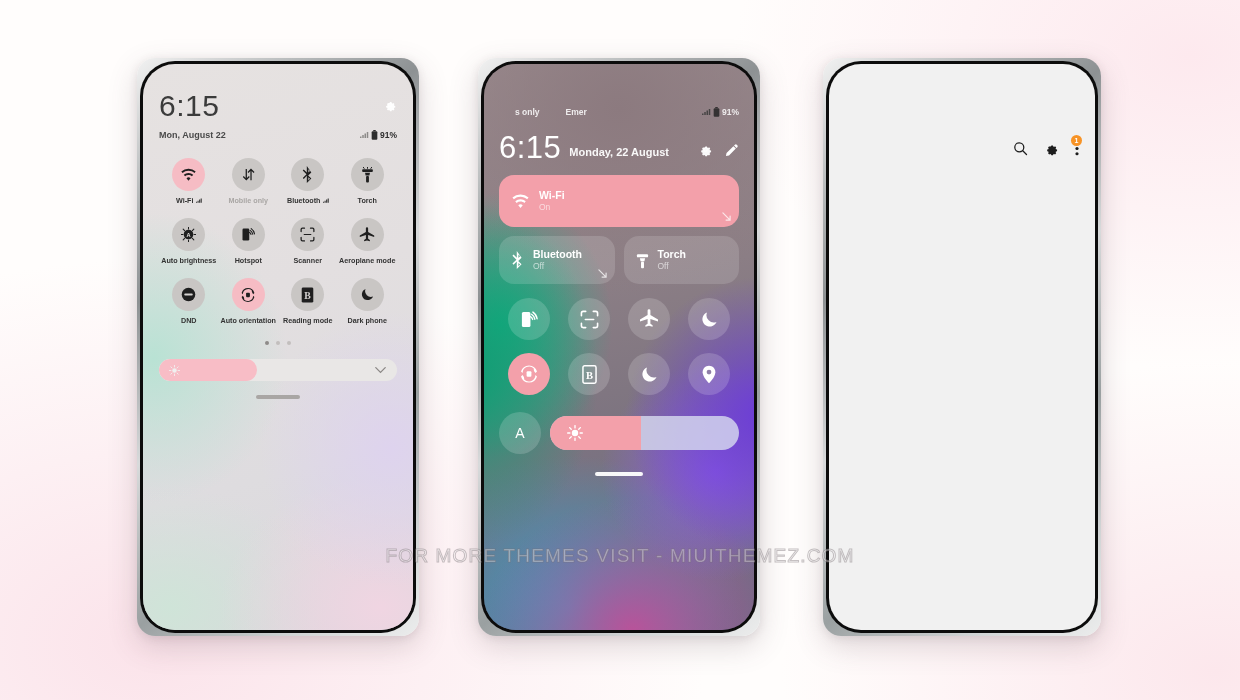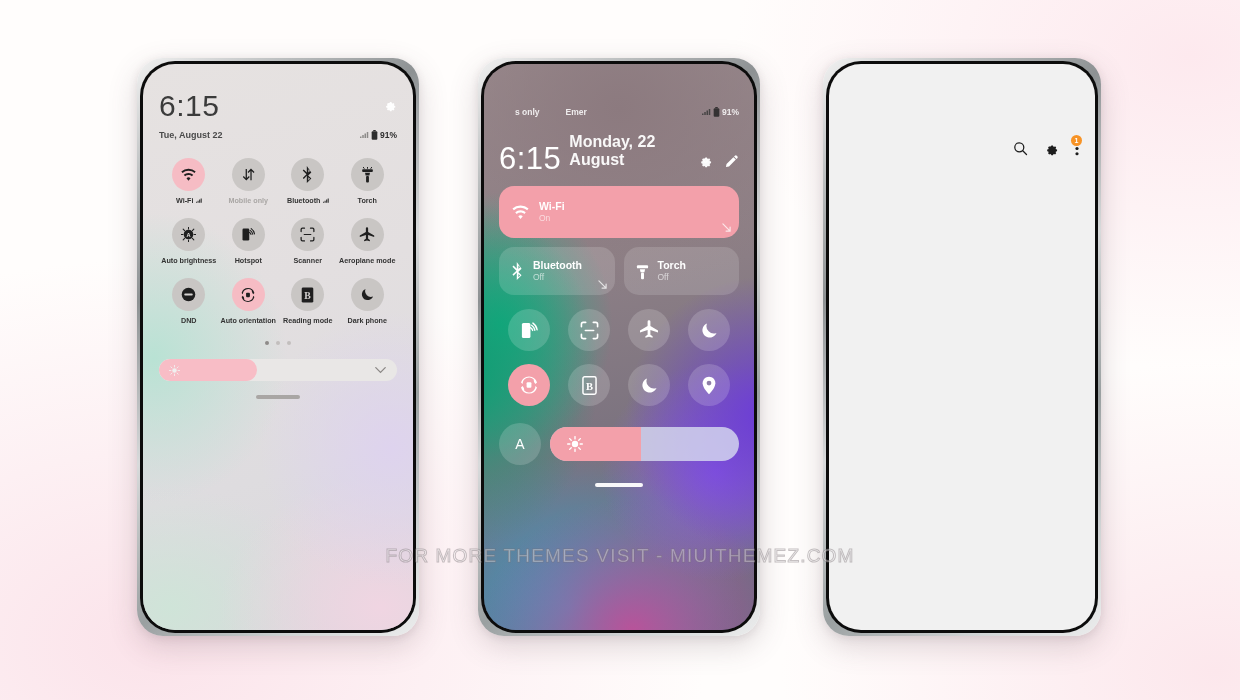--- a/index.html
+++ b/index.html
@@ -9,21 +9,21 @@
     background:
       radial-gradient(ellipse 900px 620px at 12% 92%, #fbe3ea 0%, rgba(251,227,234,0) 62%),
       radial-gradient(ellipse 760px 520px at 96% 8%,  #fde9ee 0%, rgba(253,233,238,0) 60%),
       radial-gradient(ellipse 700px 500px at 98% 96%, #fce7ec 0%, rgba(252,231,236,0) 62%),
       #fffdfc;
     position:relative;
   }
   .stage { position:absolute; inset:0; }
 
   
-  .phone { position:absolute; border-radius:26px;
+  .phone { position:absolute; border-radius:18px;
     background:linear-gradient(140deg,#f2f2f2 0%,#b9bcbd 16%,#8d9193 30%,#d8dadb 50%,#9aa0a1 70%,#cfd2d3 86%,#eceded 100%);
     padding:3px; box-shadow:0 10px 30px rgba(90,70,80,.20), 0 2px 8px rgba(90,70,80,.12); }
   .phone-inner { width:100%; height:100%; border-radius:35px; background:#0c0c0c; padding:3px; }
   .screen { width:100%; height:100%; border-radius:32px; overflow:hidden; position:relative; }
 
   #phone1 { left:137px; top:58px;  width:282px; height:578px; }
   #phone2 { left:478px; top:58px;  width:282px; height:578px; }
   #phone3 { left:823px; top:58px;  width:278px; height:578px; }
 
   
@@ -74,21 +74,21 @@
       radial-gradient(ellipse 260px 230px at 32% 96%, #3c9bbf 0%, rgba(60,155,191,0) 66%),
       radial-gradient(ellipse 300px 260px at 50% 8%,  #8c7a7f 0%, rgba(140,122,127,0) 72%),
       linear-gradient(170deg,#9b8b8e 0%,#8e8086 34%,#7d7480 62%,#6e6a86 100%); }
   .p2-content { position:absolute; inset:0; padding:7px 15px; color:#fff; }
   .p2-status { display:flex; align-items:center; margin-top:36px; font-size:8.5px; font-weight:700; opacity:.85; }
   .p2-s1 { margin-left:16px; }
   .p2-s2 { margin-left:26px; }
   .p2-sright { margin-left:auto; display:flex; align-items:center; gap:2px; }
   .p2-clockrow { display:flex; align-items:flex-end; margin-top:16px; }
   .p2-clock { font-size:31px; font-weight:300; line-height:.95; letter-spacing:.5px; }
-  .p2-date { font-size:16px; font-weight:600; margin-left:8px; margin-bottom:4px; opacity:.95; }
+  .p2-date { font-size:11px; font-weight:600; margin-left:8px; margin-bottom:4px; opacity:.95; }
   .p2-acts { margin-left:auto; display:flex; gap:12px; align-items:center; margin-bottom:5px; }
 
   .p2-bigrow { display:flex; gap:9px; margin-top:13px; }
   .p2-big { flex:1; height:52px; border-radius:15px; background:rgba(255,255,255,.16);
     display:flex; align-items:center; padding-left:12px; gap:9px; position:relative; }
   .p2-big.on { background:#f3a0aa; }
   .p2-big.off-dim { background:rgba(255,255,255,.13); }
   .p2-big-tt { font-size:10.5px; font-weight:700; line-height:1.25; }
   .p2-big-st { font-size:8.5px; opacity:.62; line-height:1.3; }
   .p2-corner { position:absolute; right:8px; bottom:6px; opacity:.75; }
@@ -148,21 +148,21 @@
     <div class="p1-bg"></div>
     <div class="p1-content">
 
       <svg class="p1-gear" width="14" height="14" viewBox="0 0 24 24" fill="#ffffff">
         <path d="M12 8.2a3.8 3.8 0 100 7.6 3.8 3.8 0 000-7.6zm0 5.9a2.1 2.1 0 110-4.2 2.1 2.1 0 010 4.2z"></path>
         <path d="M21 13.6l-1.7-.5a7.5 7.5 0 00-.5-1.2l.9-1.5-1.9-1.9-1.5.9a7.5 7.5 0 00-1.2-.5L14.6 7h-2.7l-.5 1.9c-.4.1-.8.3-1.2.5l-1.5-.9L6.8 10.4l.9 1.5c-.2.4-.4.8-.5 1.2L5.3 13.6v2.7l1.9.5c.1.4.3.8.5 1.2l-.9 1.5 1.9 1.9 1.5-.9c.4.2.8.4 1.2.5l.5 1.9h2.7l.5-1.9c.4-.1.8-.3 1.2-.5l1.5.9 1.9-1.9-.9-1.5c.2-.4.4-.8.5-1.2l1.7-.5z" opacity=".95"></path>
       </svg>
 
       <div class="p1-clock">6:15</div>
       <div class="p1-daterow">
-        <div class="p1-date">Tue, August 22</div>
+        <div class="p1-date">Mon, August 22</div>
         <div class="p1-statusright">
           <svg width="9" height="8" viewBox="0 0 12 10">
             <path d="M0 9h2V7H0zM3 9h2V5H3zM6 9h2V3H6zM9 9h2V1H9z" fill="#8c8a88"></path>
           </svg>
           <svg width="7" height="10" viewBox="0 0 8 12">
             <rect x="2.5" y="0" width="3" height="1.4" fill="#2e2e2e"></rect>
             <rect x="0.6" y="1.4" width="6.8" height="10.2" rx="1.2" fill="#2e2e2e"></rect>
           </svg>
           <span>91%</span>
         </div>

